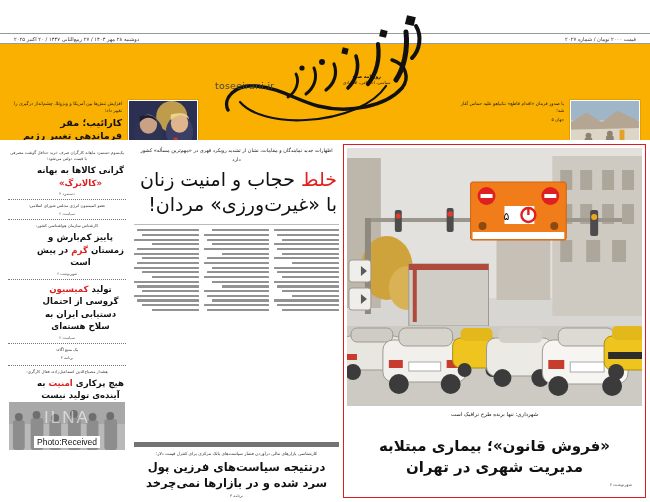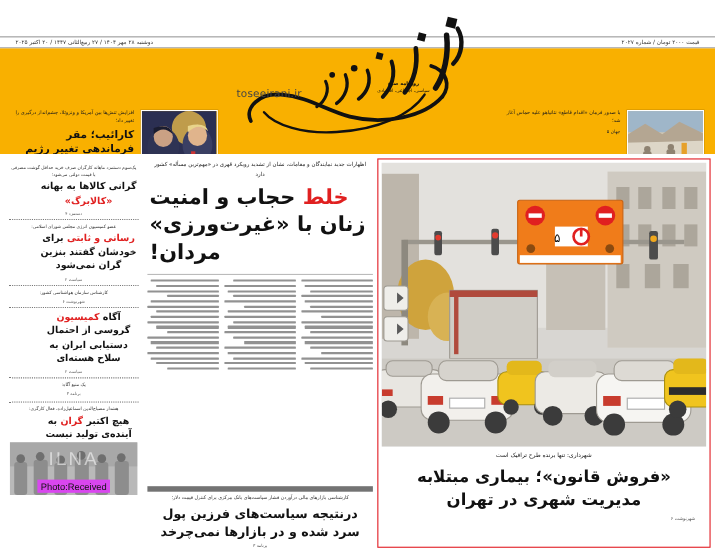--- a/index.html
+++ b/index.html
@@ -77,35 +77,35 @@
     width:100%;height:48px;position:relative;overflow:hidden;background:#cfcfcf;
   }
   .photo-brief .pimg svg{display:block;width:100%;height:100%;}
   .wm-ilna{
     position:absolute;top:6px;left:50%;transform:translateX(-50%);
     font-size:17px;font-weight:normal;color:rgba(255,255,255,.55);
     letter-spacing:2px;direction:ltr;font-family:"Liberation Sans",sans-serif;
   }
   .wm-received{
     position:absolute;bottom:2px;left:50%;transform:translateX(-50%);
-    background:#d946ef;color:#111;font-size:8.5px;direction:ltr;
+    background:#ffffff;color:#111;font-size:8.5px;direction:ltr;
     font-family:"Liberation Sans",sans-serif;padding:1px 3px;white-space:nowrap;
   }
 
   
   .center{
     position:absolute;top:4px;left:134px;width:205px;height:354px;
     box-sizing:border-box;
   }
   .lead-over{
     font-size:5px;line-height:1.7;color:#1a1a1a;text-align:center;
     padding:2px 6px 4px;
   }
   .lead-head{
-    text-align:left;font-weight:bold;color:#111;
+    text-align:right;font-weight:normal;color:#111;
     font-size:19px;line-height:1.32;padding:0 2px;
   }
   .lead-head .hl{color:#e02020;}
   .body-cols{
     margin-top:7px;display:flex;gap:5px;direction:rtl;
     border-top:1px solid #bbb;padding-top:4px;
   }
   .body-cols .col{flex:1;}
   .body-cols .line{
     height:2.1px;background:#6d6d6d;margin-bottom:2.6px;border-radius:.5px;opacity:.75;
@@ -128,21 +128,21 @@
     position:absolute;top:4px;right:4px;width:303px;height:354px;
     border:1.6px solid #e11b22;box-sizing:border-box;background:#fff;
     padding:3px;
   }
   .feature .photo{
     width:100%;height:258px;position:relative;overflow:hidden;background:#d9d9d9;
   }
   .feature .photo svg{display:block;width:100%;height:100%;}
   .feature .cap{text-align:center;padding:4px 6px 0;}
   .feature .cap .over{font-size:5.4px;color:#1a1a1a;line-height:1.5;}
-  .feature .cap .head{font-size:15px;line-height:1.42;font-weight:bold;color:#111;margin-top:5px;}
+  .feature .cap .head{font-size:15px;line-height:1.42;font-weight:bold;color:#111;margin-top:18px;}
   .feature .cap .sec{font-size:4.2px;color:#555;margin-top:3px;text-align:right;padding-right:4px;}
 </style>
 </head>
 <body>
 
 <div class="page">
 
   <div class="infobar">
     <span>قیمت ۲۰۰۰ تومان / شماره ۲۰۲۷</span>
     <span>دوشنبه ۲۸ مهر ۱۴۰۴ / ۲۷ ربیع‌الثانی ۱۴۴۷ / ۲۰ اکتبر ۲۰۲۵</span>
@@ -235,42 +235,42 @@
     <div class="sidebar">
 
       <div class="brief">
         <div class="over">یک‌سوم دستمزد ماهانه کارگران صرف خرید حداقل گوشت مصرفی با قیمت دولتی می‌شود؛</div>
         <div class="head"><span>گرانی کالاها به بهانه </span><span class="hl">«کالابرگ»</span><span></span></div>
         <div class="sec">دستمزد ۴</div>
       </div>
 
       <div class="brief">
         <div class="over">عضو کمیسیون انرژی مجلس شورای اسلامی:</div>
-        <div class="head"><span></span><span class="hl">رسانی و ثابتی</span><span> برای خودشان گفتند بنزین گران نمی‌شود</span></div>
         <div class="sec">سیاست ۲</div>
       </div>
 
       <div class="brief">
         <div class="over">کارشناس سازمان هواشناسی کشور:</div>
+        <div class="head"><span>پاییز کم‌بارش و زمستان </span><span class="hl">گرم</span><span> در پیش است</span></div>
         <div class="sec">شهرنوشت ۶</div>
       </div>
 
       <div class="brief">
-        <div class="head"><span>آگاه </span><span class="hl">کمیسیون</span><span> گروسی از احتمال دستیابی ایران به سلاح هسته‌ای</span></div>
+        <div class="head"><span>تولید </span><span class="hl">کمیسیون</span><span> گروسی از احتمال دستیابی ایران به سلاح هسته‌ای</span></div>
         <div class="sec">سیاست ۲</div>
       </div>
 
       <div class="brief">
         <div class="over">یک منبع آگاه:</div>
         <div class="sec">برنامه ۳</div>
       </div>
 
       <div class="brief photo-brief">
         <div class="over">هشدار مصباح‌الدین اسماعیل‌زاده، فعال کارگری:</div>
-        <div class="head"><span>هیچ اکتبر </span><span class="hl">گران</span><span> به آینده‌ی تولید نیست</span></div>
+        <div class="head"><span>هیچ پرکاری </span><span class="hl">امنیت</span><span> به آینده‌ی تولید نیست</span></div>
         <div class="pimg">
           <svg viewBox="0 0 118 48" preserveAspectRatio="none" aria-hidden="true">
             <rect width="118" height="48" fill="#b9b9b9"></rect>
             <rect y="0" width="118" height="22" fill="#a8a8a8"></rect>
             <g fill="#8d8d8d">
               <rect x="4" y="18" width="12" height="30" rx="3"></rect>
               <rect x="22" y="16" width="13" height="32" rx="3"></rect>
               <rect x="41" y="19" width="12" height="29" rx="3"></rect>
               <rect x="60" y="15" width="13" height="33" rx="3"></rect>
               <rect x="79" y="18" width="12" height="30" rx="3"></rect>

